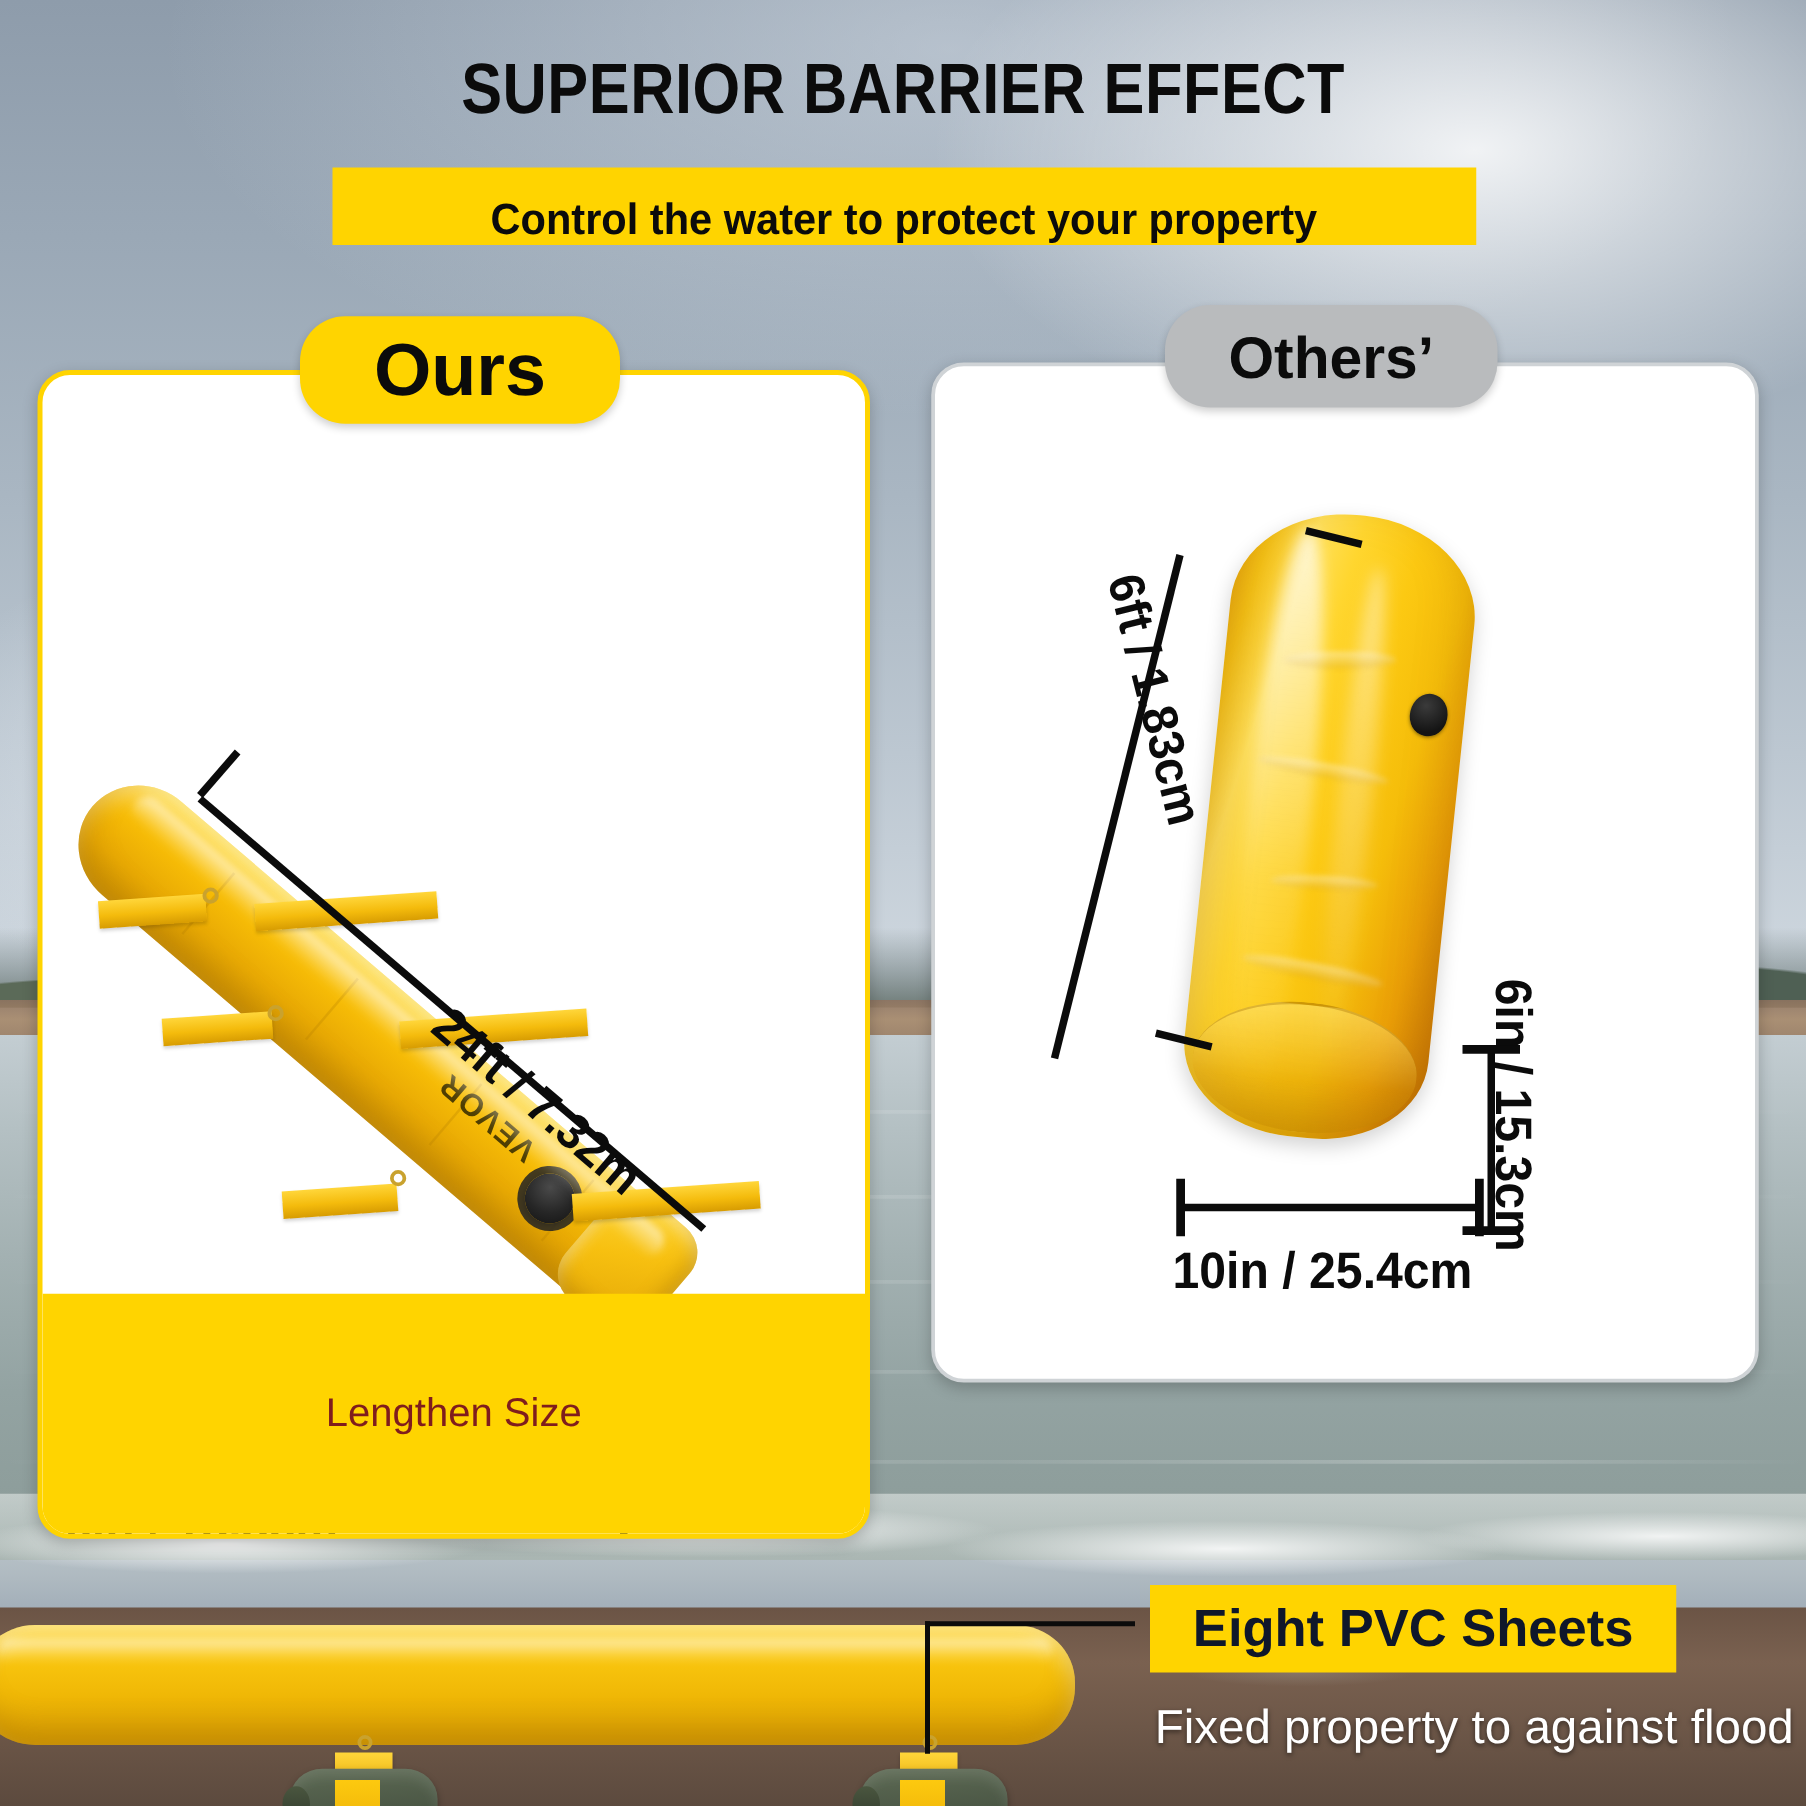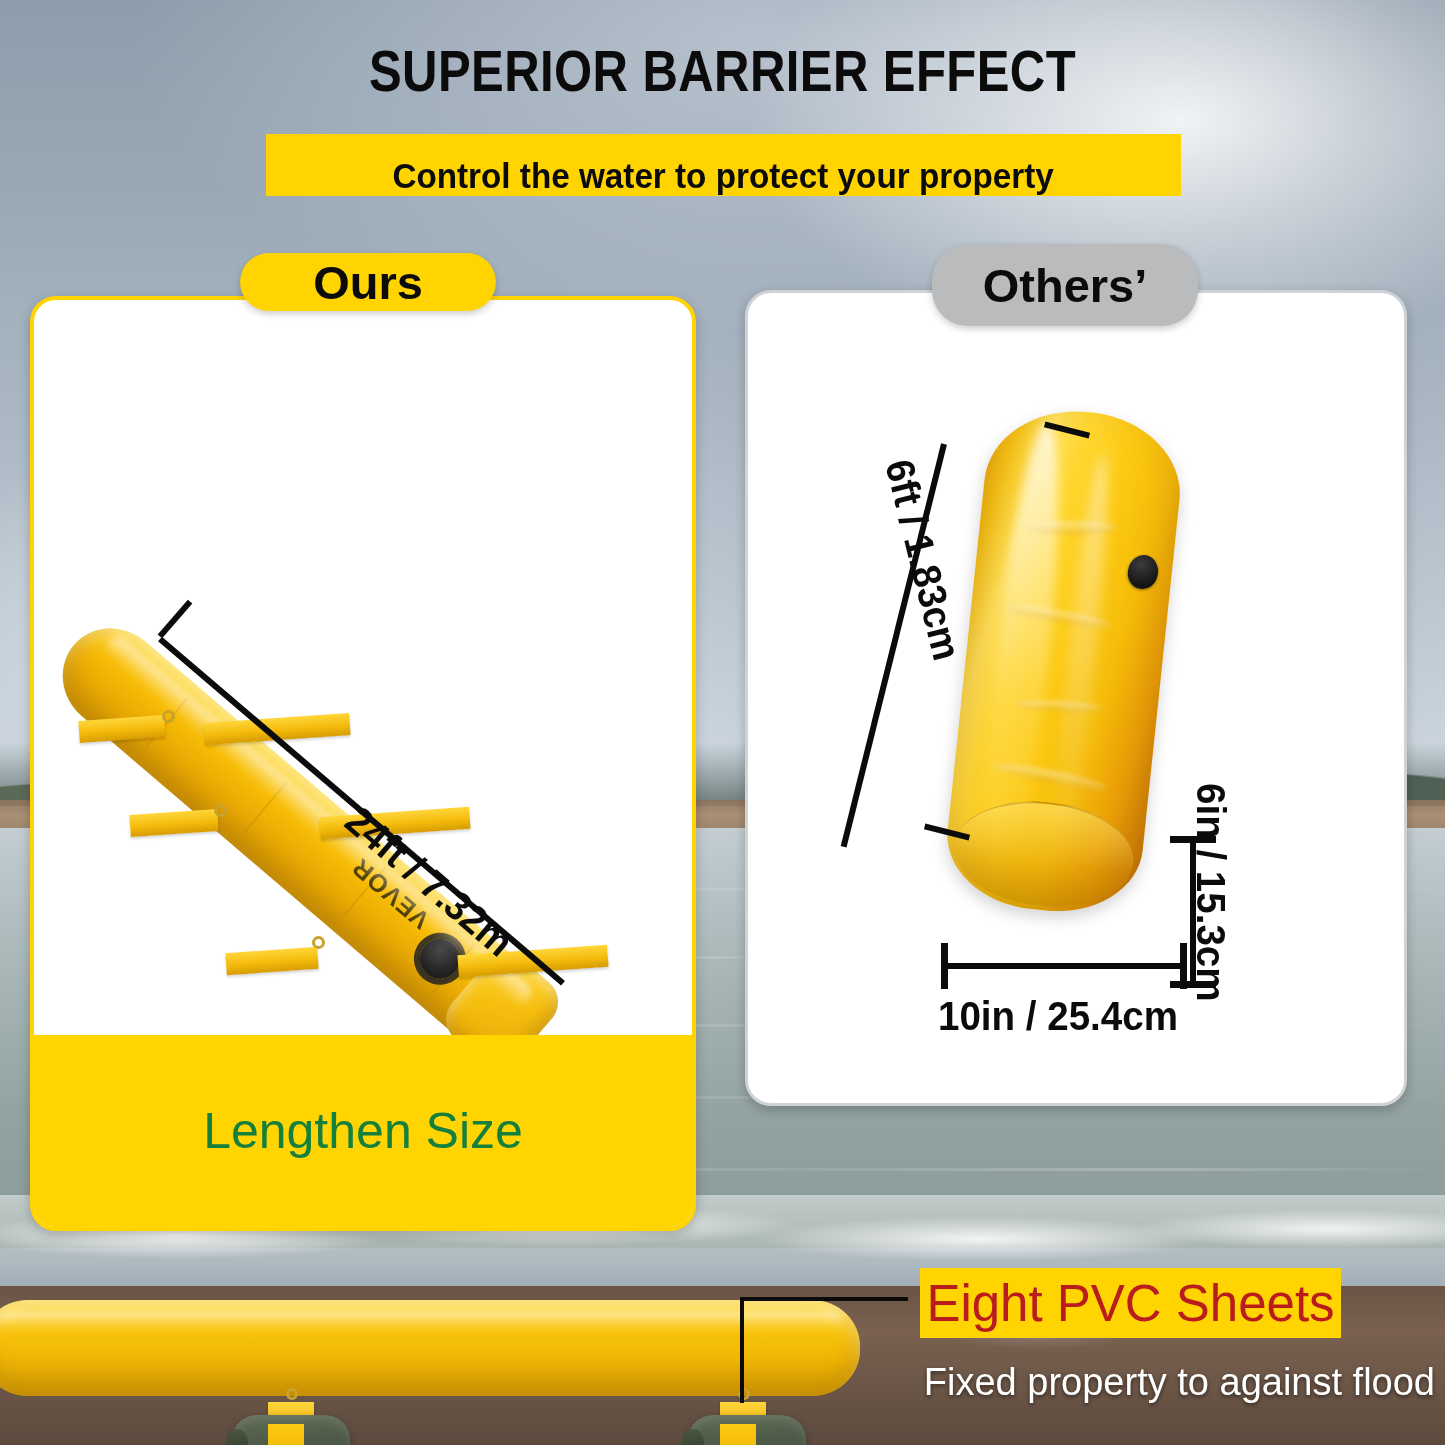--- a/index.html
+++ b/index.html
@@ -89,31 +89,31 @@
     left:745px; top:290px; width:662px; height:816px;
     background:#ffffff; border:3px solid #cfd3d6;
     box-shadow:0 4px 12px rgba(0,0,0,.22);
     overflow:hidden;
   }
   #ours-caption {
     position:absolute; left:0; bottom:0; width:100%; height:192px;
     background:#FFD400; display:flex; flex-direction:column;
     align-items:center; justify-content:center; gap:10px;
   }
-  #ours-caption div { font-size:50px; color:#15803d; line-height:1.12; }
+  #ours-caption div { font-size:32px; color:#7f1d1d; line-height:1.12; }
 
   .badge {
     position:absolute; border-radius:36px; display:flex;
     align-items:center; justify-content:center;
     font-weight:bold; color:#0b0b0b;
     box-shadow:0 3px 7px rgba(0,0,0,.2);
   }
   #badge-ours {
-    left:240px; top:253px; width:256px; height:58px;
-    background:#FFD400; font-size:47px;text-align:center;
+    left:240px; top:253px; width:256px; height:86px;
+    background:#FFD400; font-size:59px;text-align:center;
   }
   #badge-others {
     left:932px; top:244px; width:266px; height:82px;
     background:#b9bbbd; font-size:47px;
   }
 
   
   #ours-stage { position:absolute; left:0; top:0; width:658px; height:740px; }
 
   .long-tube {
@@ -249,21 +249,21 @@
     background:linear-gradient(180deg,#fdc90f,#e2a304);
   }
 
   
   #pvc-leader-v { position:absolute; left:740px; top:1297px; width:4px; height:106px; background:#0b0b0b; }
   #pvc-leader-h { position:absolute; left:740px; top:1297px; width:168px; height:4px; background:#0b0b0b; }
   #pvc-badge {
     position:absolute; left:920px; top:1268px; width:421px; height:70px;
     background:#FFD400; display:flex; align-items:center; justify-content:center;
   }
-  #pvc-badge span { font-size:51px; font-weight:normal; color:#b91c1c; }
+  #pvc-badge span { font-size:42px; font-weight:bold; color:#0f172a; }
   #pvc-sub {
     position:absolute; left:860px; top:1356px; width:575px; height:52px;
     display:flex; align-items:center; justify-content:flex-end;
     font-size:38px; color:#ffffff; text-shadow:0 2px 4px rgba(0,0,0,.55);
   }
 </style>
 </head>
 <body>
 
 <div id="bg">

